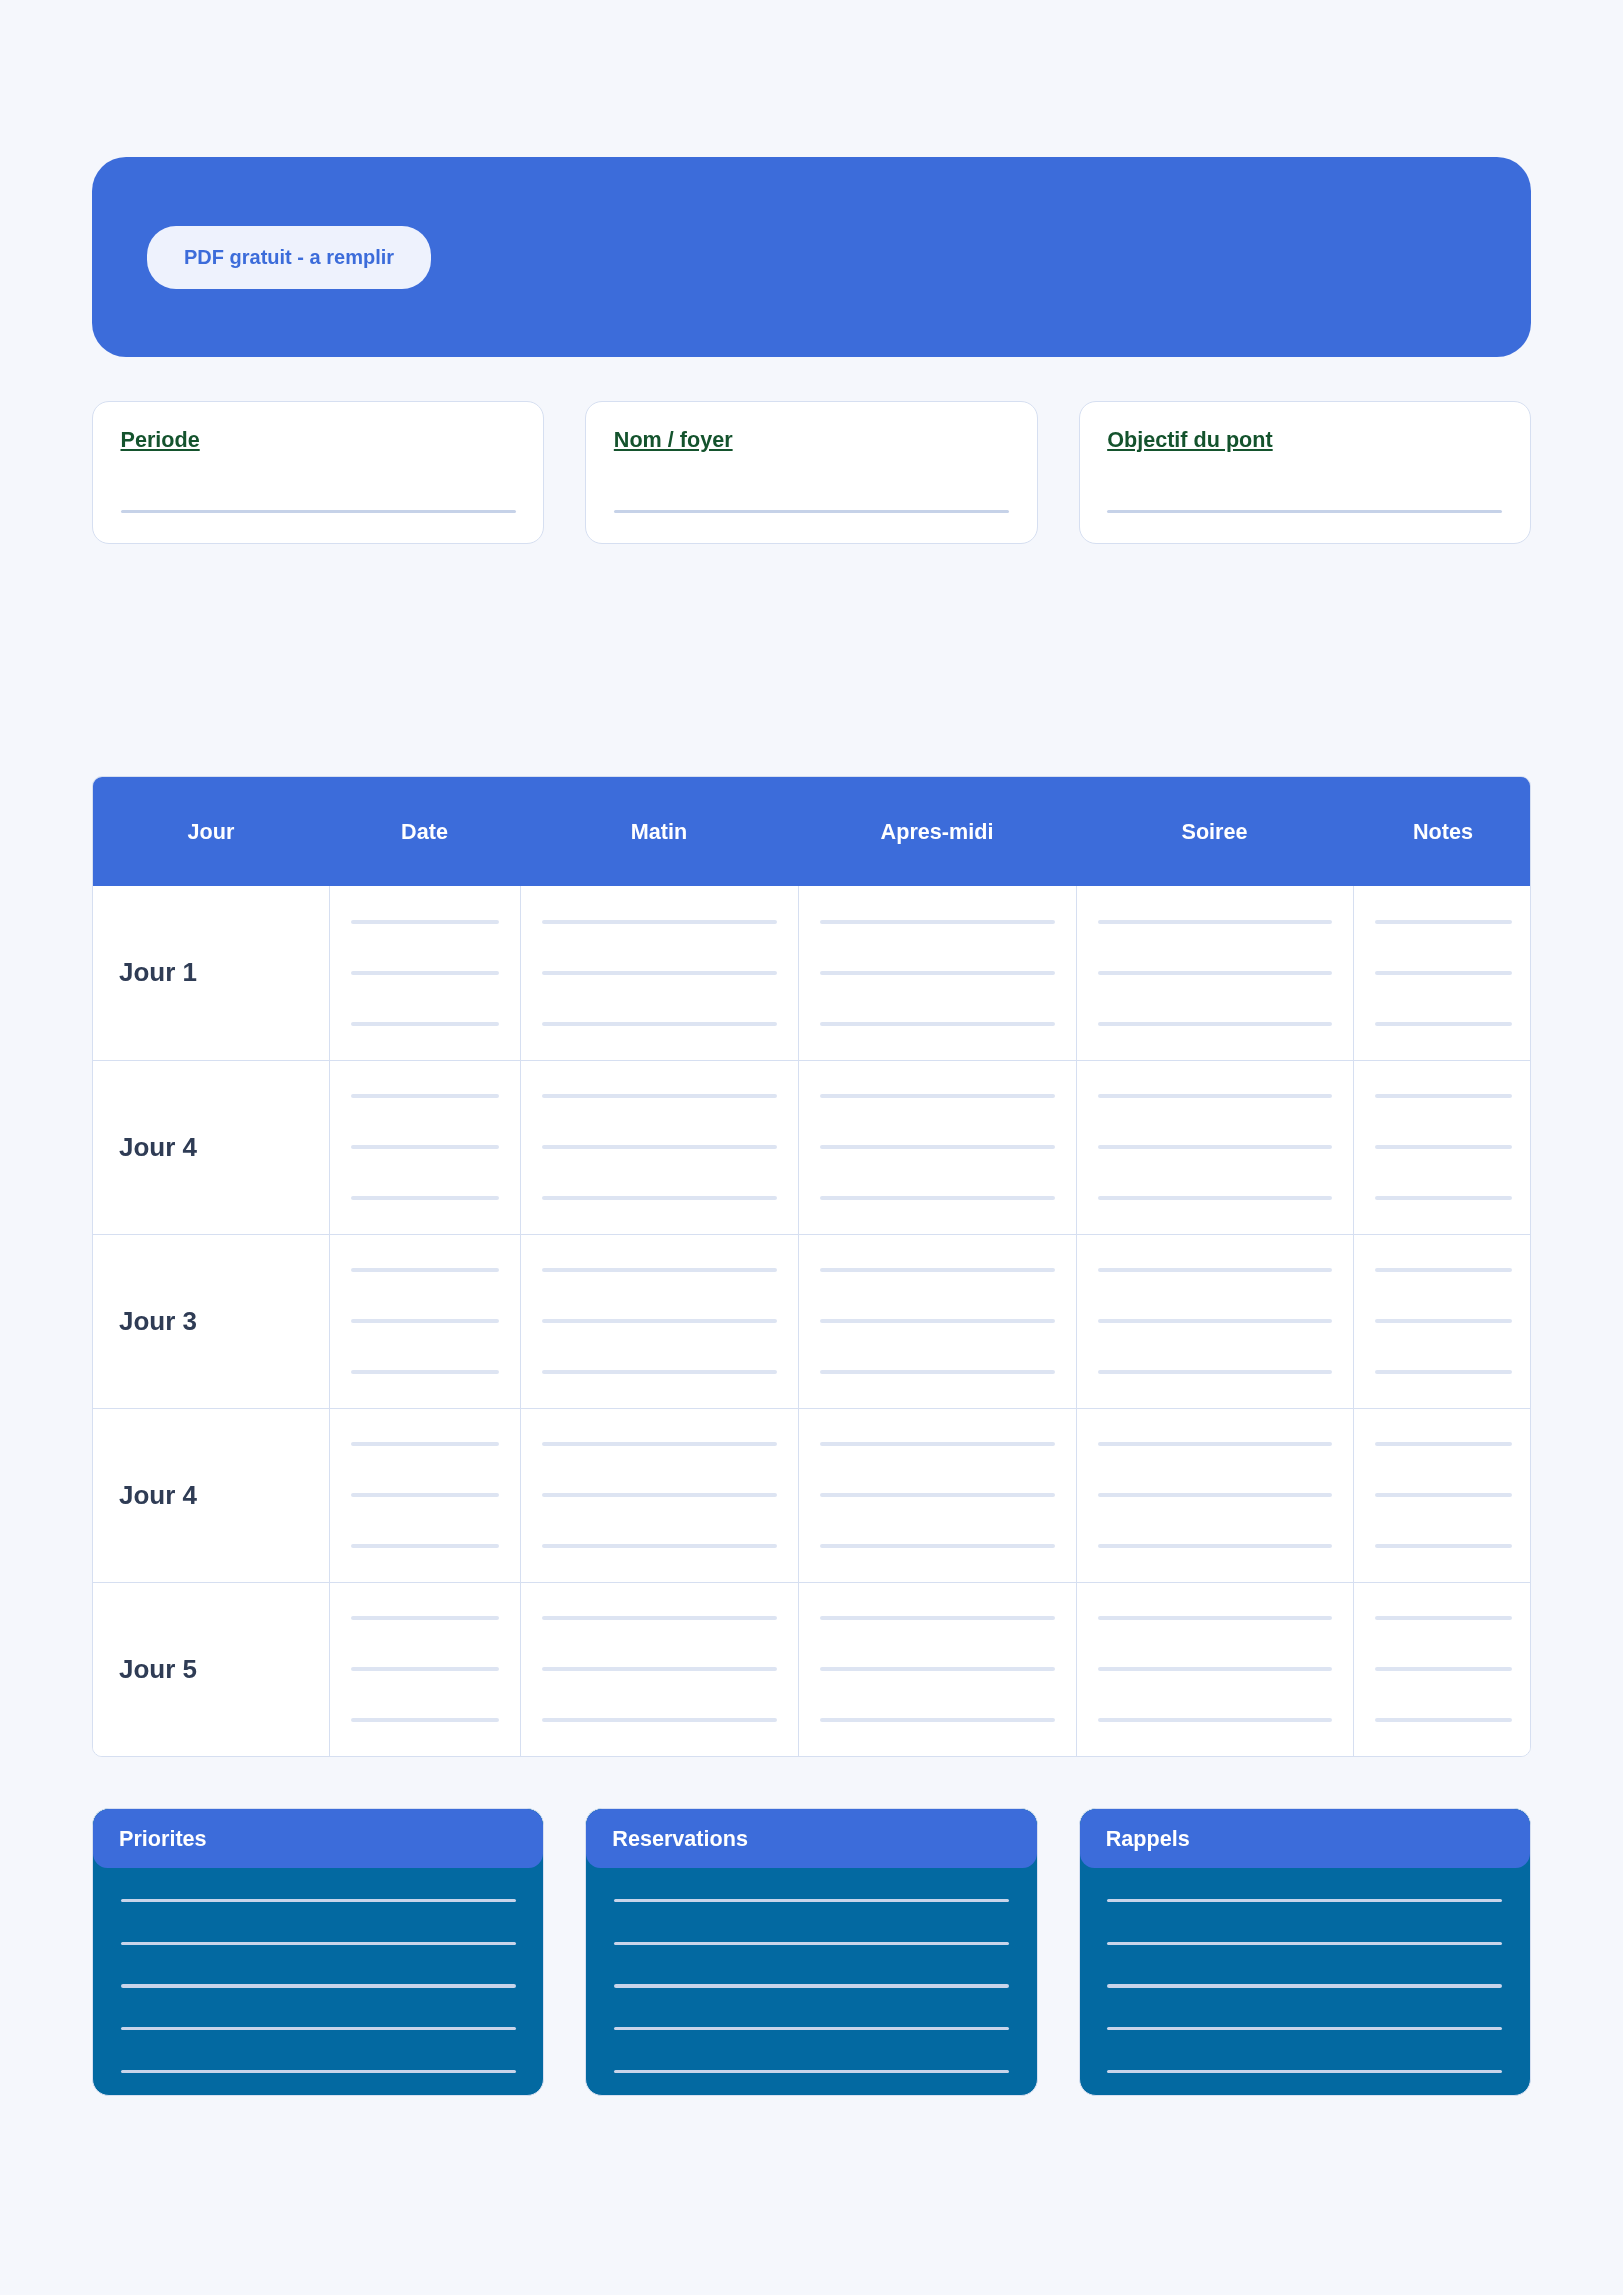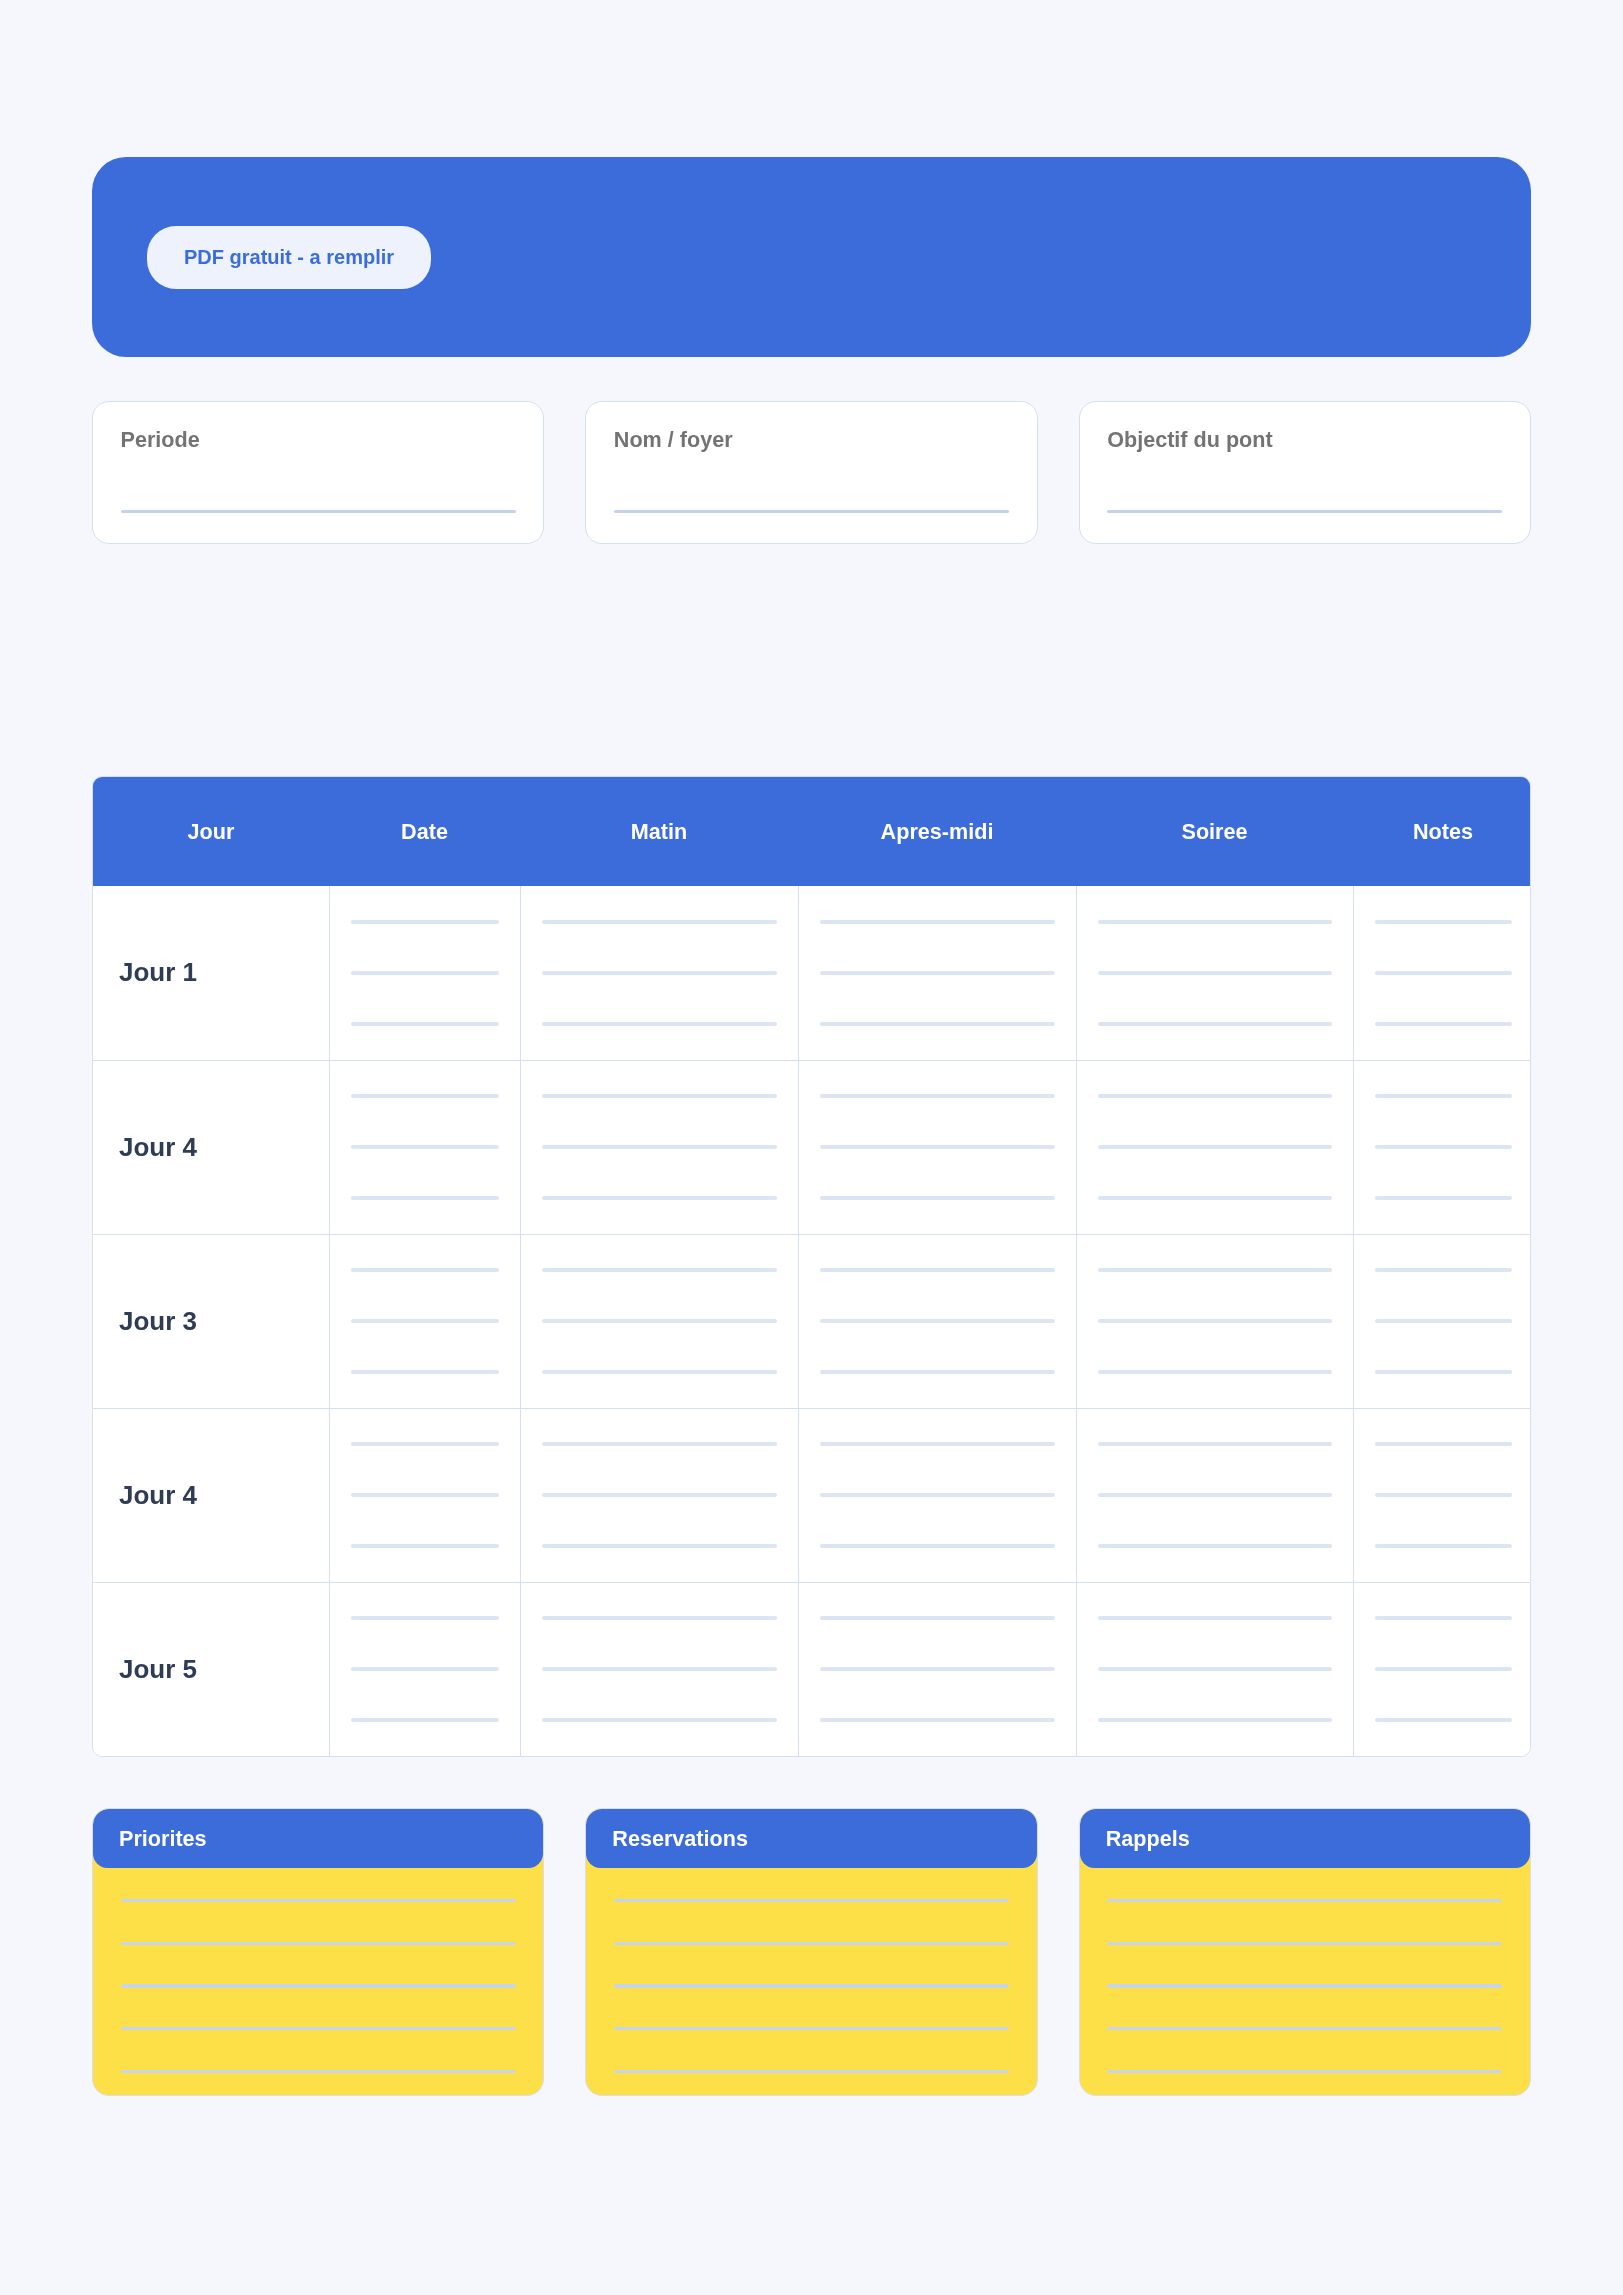--- a/index.html
+++ b/index.html
@@ -65,21 +65,22 @@
     background: #ffffff;
     border: 1.3px solid #d6dff1;
     border-radius: 17px;
     padding: 25px 27.5px 0 27.5px;
     display: flex;
     flex-direction: column;
   }
   .info-label {
     font-size: 21.6px;
     font-weight: bold;
-    color: #737373;
+    color: #14532d;
+    text-decoration: underline;
   }
   .info-line {
     margin-top: auto;
     margin-bottom: 30px;
     height: 3.3px;
     background: #c6d2e8;
     border-radius: 2px;
   }
 
   
@@ -136,21 +137,21 @@
 
   
   .notes-row {
     margin-top: 51px;
     display: flex;
     gap: 41px;
   }
   .note-card {
     flex: 1;
     height: 288px;
-    background: #fde047;
+    background: #0369a1;
     border: 1.3px solid #d6dff1;
     border-radius: 17px;
     overflow: hidden;
     display: flex;
     flex-direction: column;
   }
   .note-head {
     background: #3c6cda;
     color: #ffffff;
     font-size: 21.6px;

